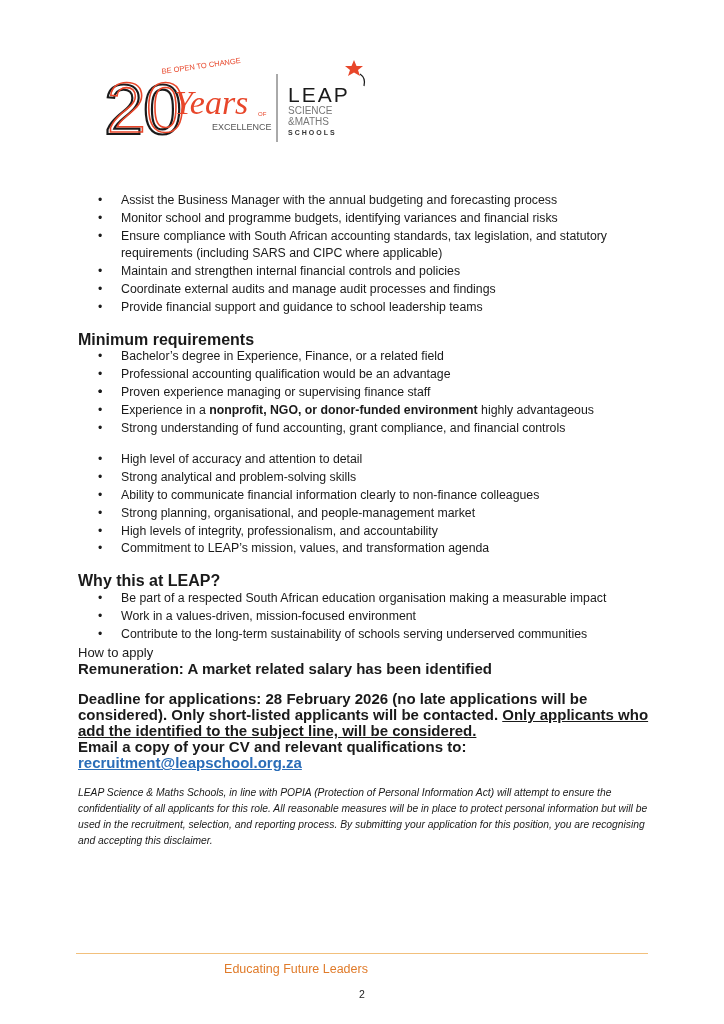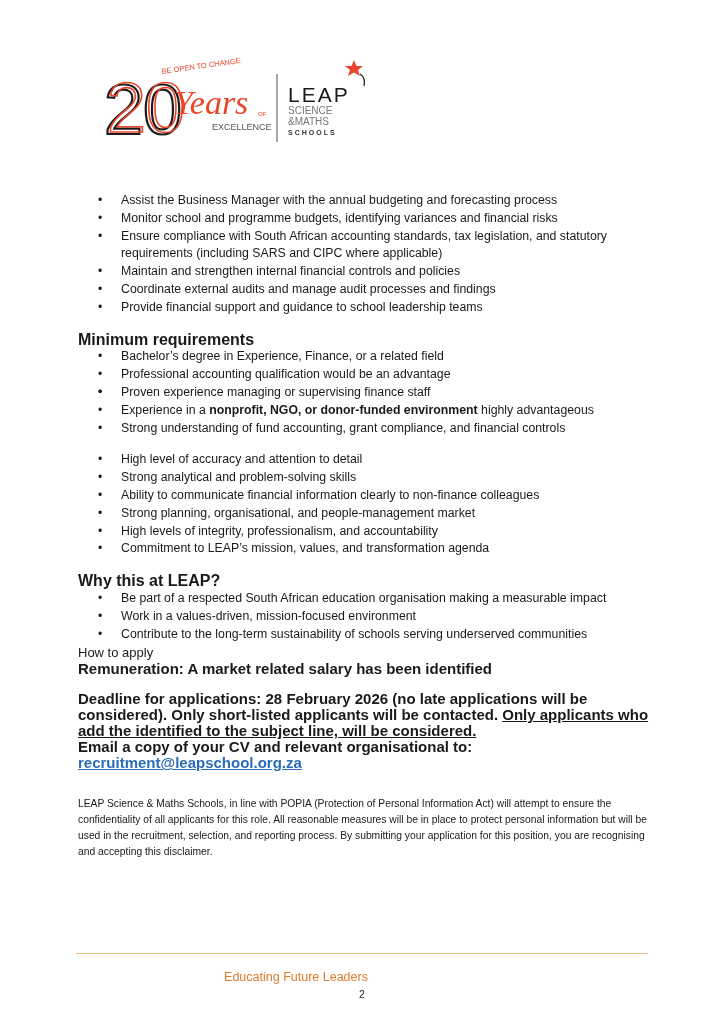--- a/index.html
+++ b/index.html
@@ -12,23 +12,23 @@
   li .bullet { position: absolute; left: 20px; top: 0; }
   .top-list li { padding-left: 43px; }
   .top-list li .bullet { left: 20px; }
   h3 { margin: 0; font-size: 16px; font-weight: bold; line-height: 17.8px; }
   .section { margin-top: 14px; }
   .apply-h { font-size: 13px; font-weight: normal; margin-top: 1px; line-height: 17px; }
   .small { font-size: 15px; line-height: 16px; font-weight: bold; }
   .gap { height: 14px; }
   .u { text-decoration: underline; }
   .link { color: #2a6db8; text-decoration: underline; }
-  .disclaimer { font-size: 10.3px; line-height: 16px; font-weight: normal; margin-top: 11px; }
+  .disclaimer { font-style: italic; font-size: 10.3px; line-height: 16px; font-weight: normal; }
   .footer-line { position: absolute; left: 76px; top: 953px; width: 572px; height: 1px; background: #f2c07c; }
-  .footer-text { position: absolute; left: 0; width: 592px; top: 962px; text-align: center; color: #e07b2a; font-size: 12.5px; margin-top: 8px; }
+  .footer-text { position: absolute; left: 0; width: 592px; top: 962px; text-align: center; color: #e07b2a; font-size: 12.5px; }
   .page-num { position: absolute; left: 0; width: 724px; top: 988px; text-align: center; color: #222; font-size: 10.5px; }
 </style>
 </head>
 <body>
 
 <div class="logo">
   <svg width="270" height="95" viewBox="0 0 270 95">
     <text x="58" y="22" font-size="7.5" fill="#e8462a" font-family="Liberation Sans, sans-serif" transform="rotate(-8 58 22)">BE OPEN TO CHANGE</text>
     <text x="0" y="82" font-size="70" font-family="Liberation Sans, sans-serif" fill="none" stroke="#1a1a1a" stroke-width="2.2">20</text>
     <text x="3" y="80" font-size="70" font-family="Liberation Sans, sans-serif" fill="none" stroke="#e8462a" stroke-width="1.6">20</text>
@@ -85,21 +85,21 @@
       <li><span class="bullet">•</span><span>Work in a values-driven, mission-focused environment</span></li>
       <li><span class="bullet">•</span><span>Contribute to the long-term sustainability of schools serving underserved communities</span></li>
     </ul>
   </div>
 
   <div>
     <h3 class="apply-h">How to apply</h3>
     <div class="small">Remuneration: A market related salary has been identified</div>
     <div class="gap"></div>
     <div class="small"><span>Deadline for applications: 28 February 2026 (no late applications will be considered). Only short-listed applicants will be contacted. </span><span class="u">Only applicants who add the identified to the subject line, will be considered.</span></div>
-    <div class="small"><span>Email a copy of your CV and relevant organisational to:</span> <a class="link">recruitment@leapschool.org.za</a></div>
+    <div class="small"><span>Email a copy of your CV and relevant qualifications to:</span> <a class="link">recruitment@leapschool.org.za</a></div>
     <div class="gap"></div>
     <div class="disclaimer">LEAP Science &amp; Maths Schools, in line with POPIA (Protection of Personal Information Act) will attempt to ensure the confidentiality of all applicants for this role. All reasonable measures will be in place to protect personal information but will be used in the recruitment, selection, and reporting process. By submitting your application for this position, you are recognising and accepting this disclaimer.</div>
   </div>
 </div>
 
 <div class="footer-line"></div>
 <div class="footer-text">Educating Future Leaders</div>
 <div class="page-num">2</div>
 
 </body></html>

